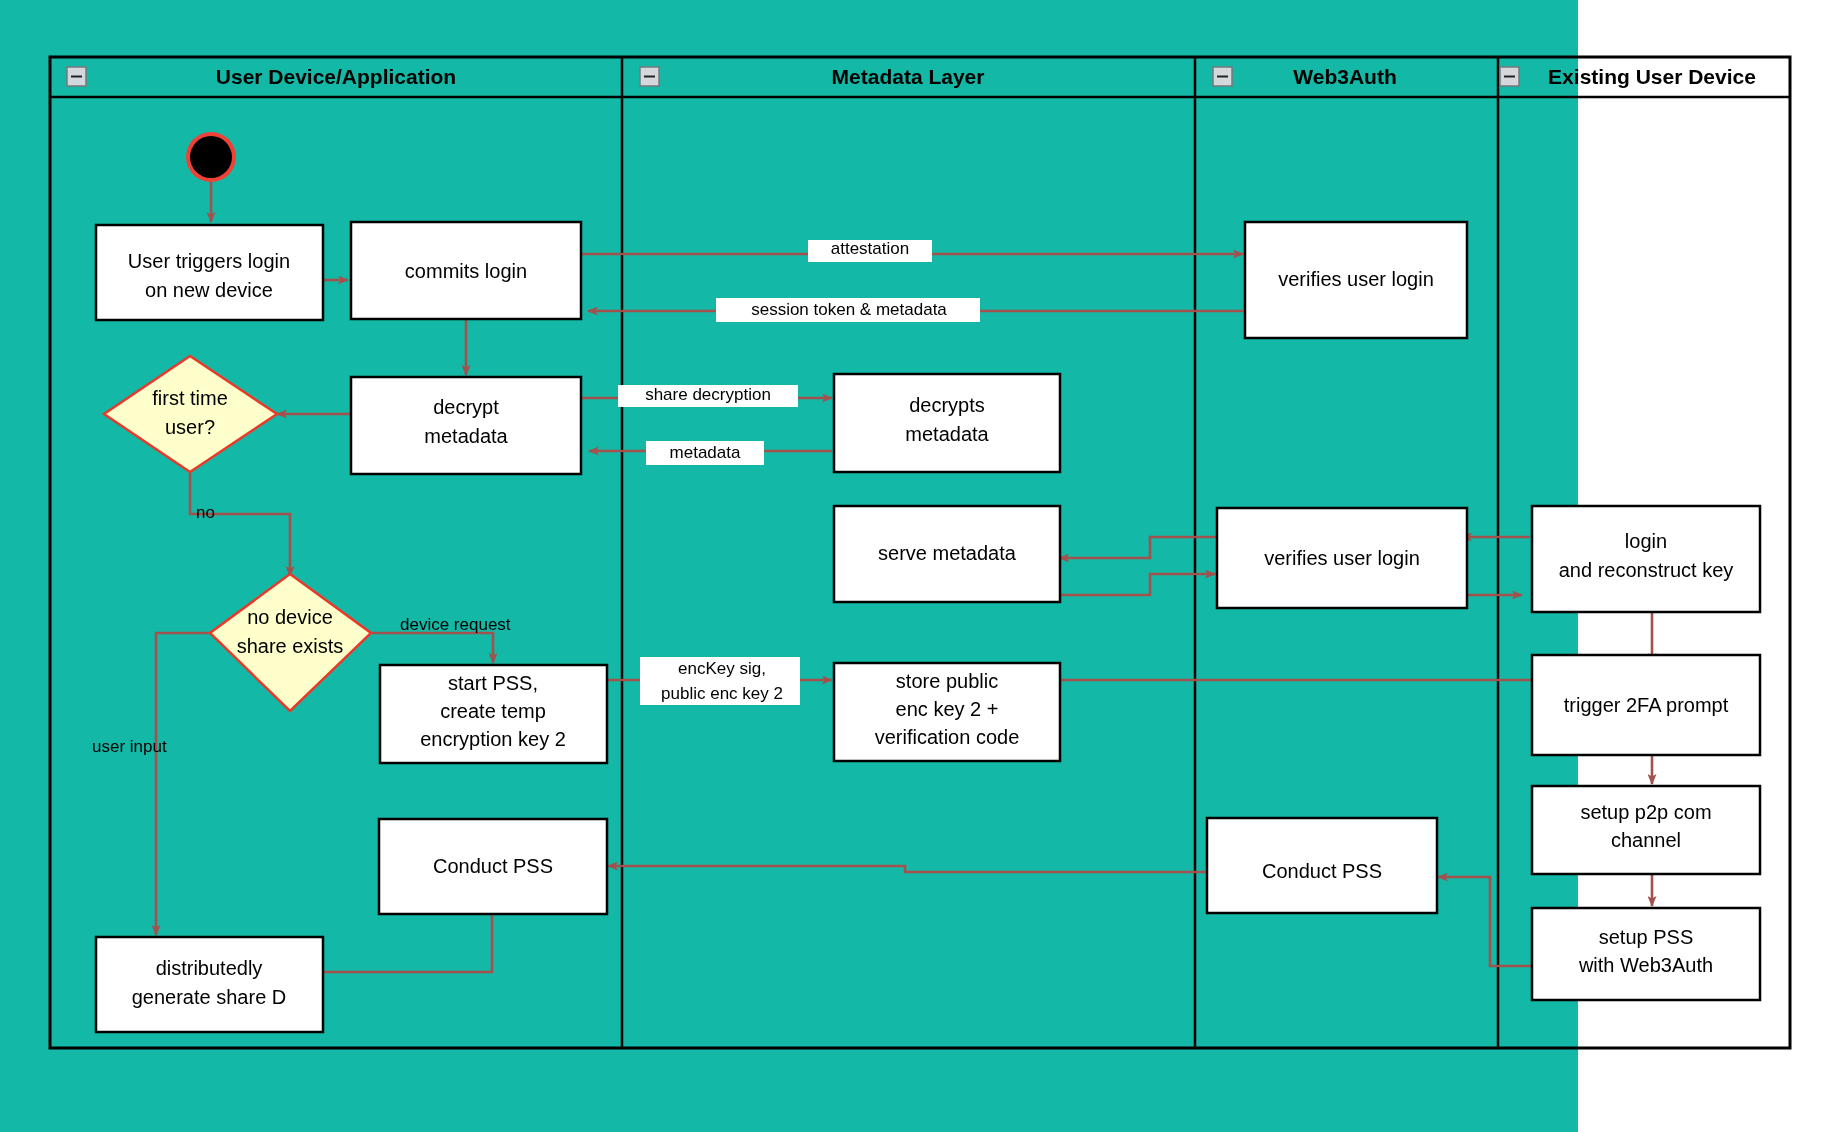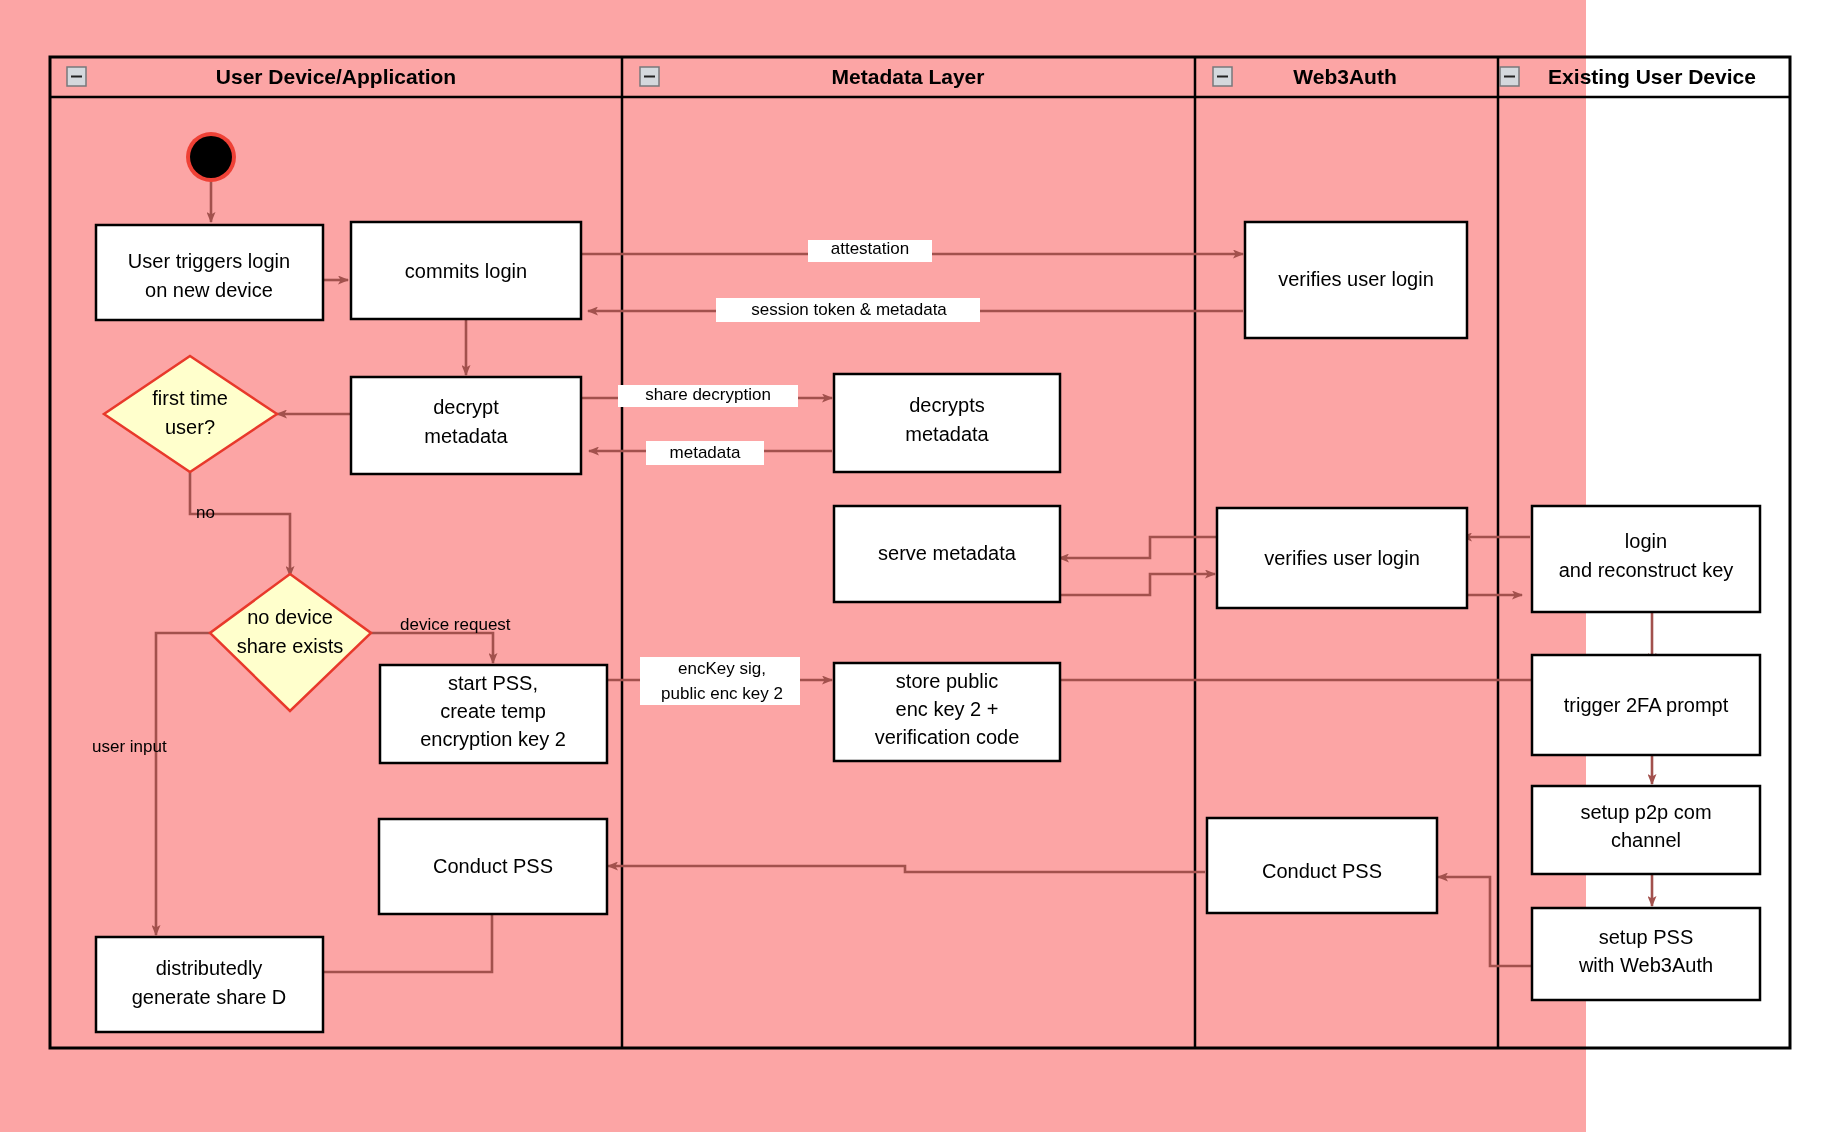--- a/index.html
+++ b/index.html
@@ -10,22 +10,21 @@
   body {
     width: 1822px;
     height: 1132px;
     font-family: "Liberation Sans", sans-serif;
     overflow: hidden;
   }
   #canvas {
     position: relative;
     width: 1578px;
     height: 1132px;
-    background: #fca5a5;
-    padding-left: 8px;
+    background: #14b8a6;
   }
   svg.diagram {
     position: absolute;
     left: 0;
     top: 0;
     width: 1822px;
     height: 1132px;
   }
   .lane-title {
     font-family: "Liberation Sans", sans-serif;

